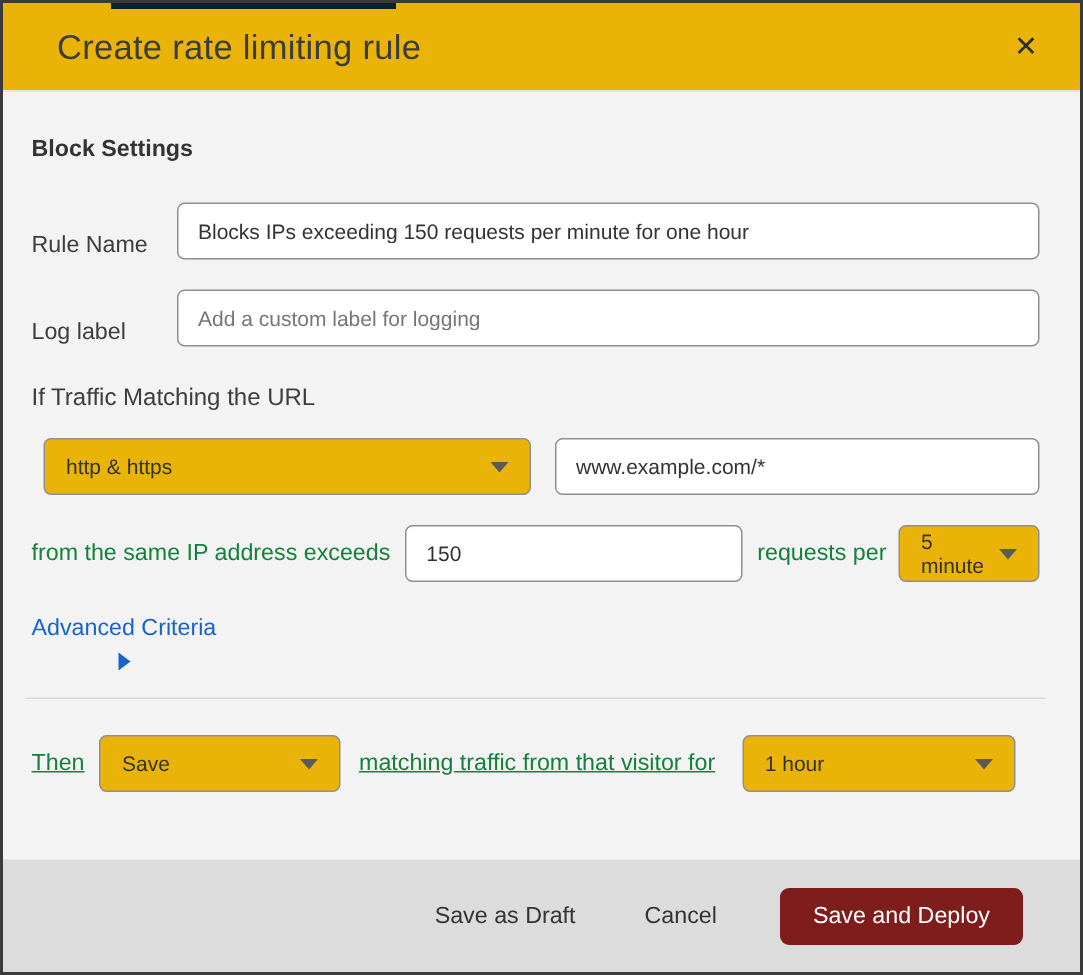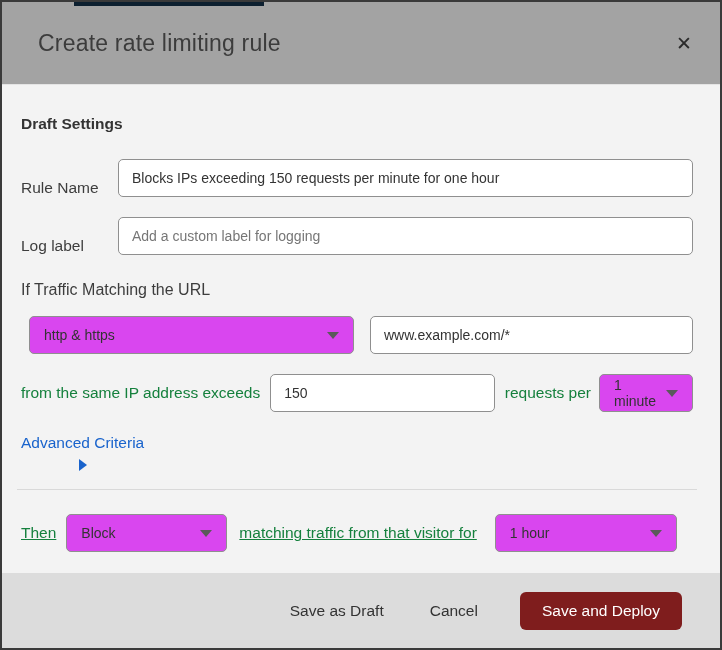--- a/index.html
+++ b/index.html
@@ -14,21 +14,21 @@
     background: #f3f3f3;
     overflow: hidden;
   }
 
   .bg-strip {
     position: absolute; top: 0; left: 72px; width: 190px; height: 4px;
     background: #0d2030; z-index: 5;
   }
 
   .modal-header {
-    height: 83px; background: #a3a3a3;
+    height: 59px; background: #eab308;
     border-bottom: 1px solid #e4e4e4;
     display: flex; align-items: center;
     padding: 0 22px 0 36px; flex: 0 0 auto;
   }
   .modal-title {
     font-size: 23px; font-weight: 400; color: #3c3c3c;
     letter-spacing: 0.2px; flex: 1;
   }
   .close-btn {
     font-size: 19px; color: #2b2b2b; cursor: pointer;
@@ -57,21 +57,21 @@
 
   .sub-heading {
     font-size: 16px; font-weight: 400; color: #3d3d3d;
     margin: 26px 0 17px 0;
   }
 
   .inline-row { display: flex; align-items: center; margin-bottom: 20px; }
 
   .select-box {
     height: 38px; border: 1px solid #8f8f8f; border-radius: 5px;
-    background: #d946ef; display: flex; align-items: center;
+    background: #eab308; display: flex; align-items: center;
     padding: 0 14px; cursor: pointer;
   }
   .select-box .select-value { font-size: 14px; color: #333; flex: 1; }
   .caret-down {
     width: 0; height: 0; margin-left: 10px;
     border-left: 6px solid transparent; border-right: 6px solid transparent;
     border-top: 7px solid #5a5a5a;
   }
 
   .scheme-select { width: 325px; margin-left: 8px; }
@@ -124,21 +124,21 @@
 
 <div class="modal">
   <div class="bg-strip"></div>
 
   <header class="modal-header">
     <h1 class="modal-title">Create rate limiting rule</h1>
     <span class="close-btn">✕</span>
   </header>
 
   <div class="modal-body">
-    <h2 class="section-heading">Draft Settings</h2>
+    <h2 class="section-heading">Block Settings</h2>
 
     <div class="field-row">
       <label class="field-label">Rule Name</label>
       <input class="text-input" type="text" value="Blocks IPs exceeding 150 requests per minute for one hour" style="">
     </div>
 
     <div class="field-row">
       <label class="field-label">Log label</label>
       <input class="text-input" type="text" placeholder="Add a custom label for logging" style="">
     </div>
@@ -153,36 +153,36 @@
       <div class="url-input-wrap">
         <input class="text-input" type="text" value="www.example.com/*" style="">
       </div>
     </div>
 
     <div class="inline-row">
       <span class="inline-text">from the same IP address exceeds</span>
       <input class="text-input threshold-input" type="text" value="150" style="">
       <span class="inline-text">requests per</span>
       <div class="select-box period-select">
-        <span class="select-value">1 minute</span>
+        <span class="select-value">5 minute</span>
         <span class="caret-down"></span>
       </div>
     </div>
 
     <a class="advanced-link">
       <span>Advanced Criteria</span>
       <span class="caret-right"></span>
     </a>
 
     <hr class="divider">
 
     <div class="then-row">
       <span class="inline-text">Then</span>
       <div class="select-box action-select">
-        <span class="select-value">Block</span>
+        <span class="select-value">Save</span>
         <span class="caret-down"></span>
       </div>
       <span class="inline-text">matching traffic from that visitor for</span>
       <div class="select-box duration-select">
         <span class="select-value">1 hour</span>
         <span class="caret-down"></span>
       </div>
     </div>
   </div>
 

